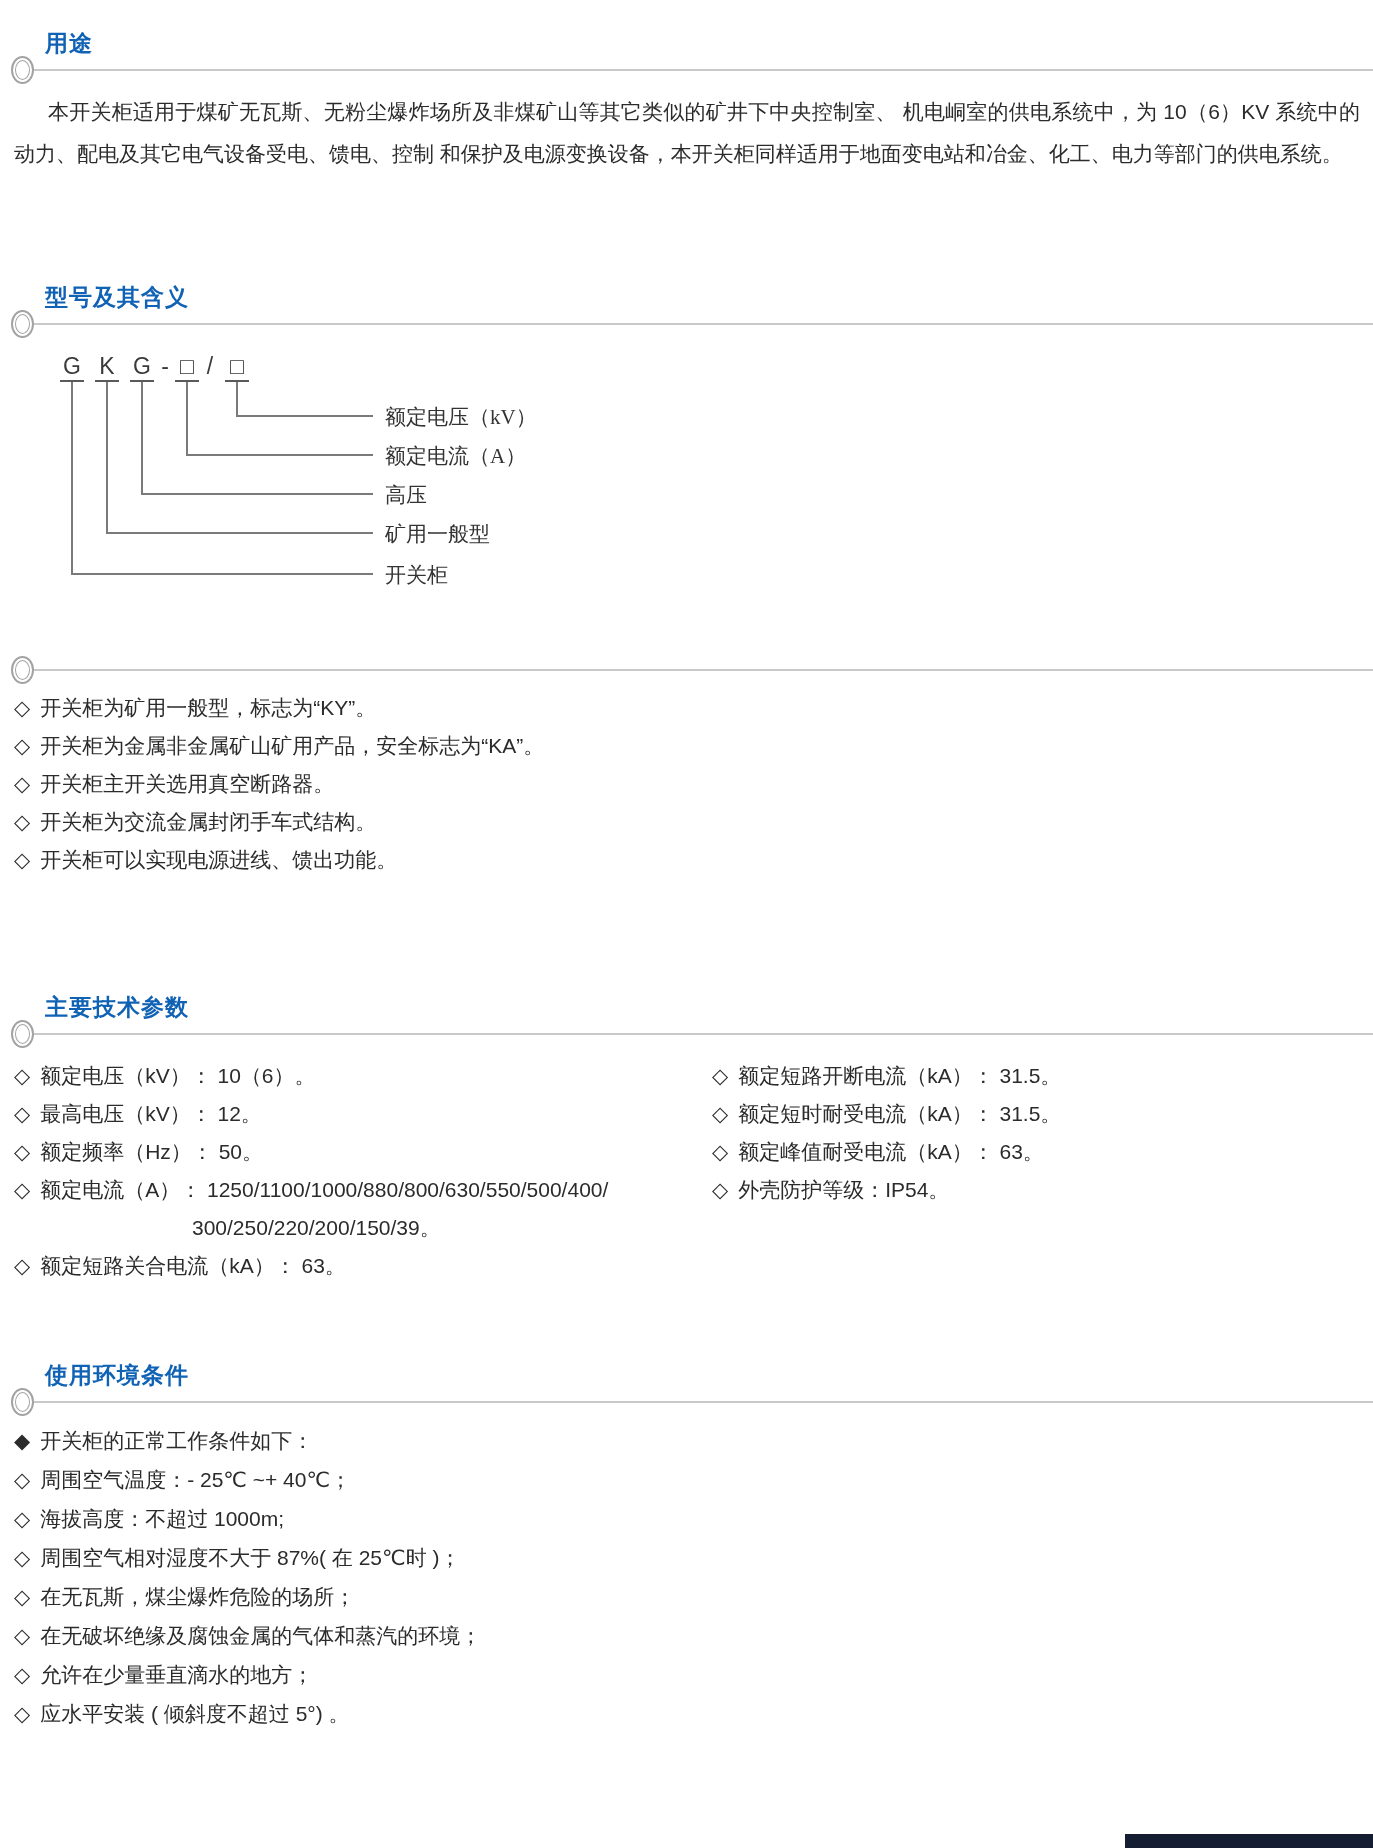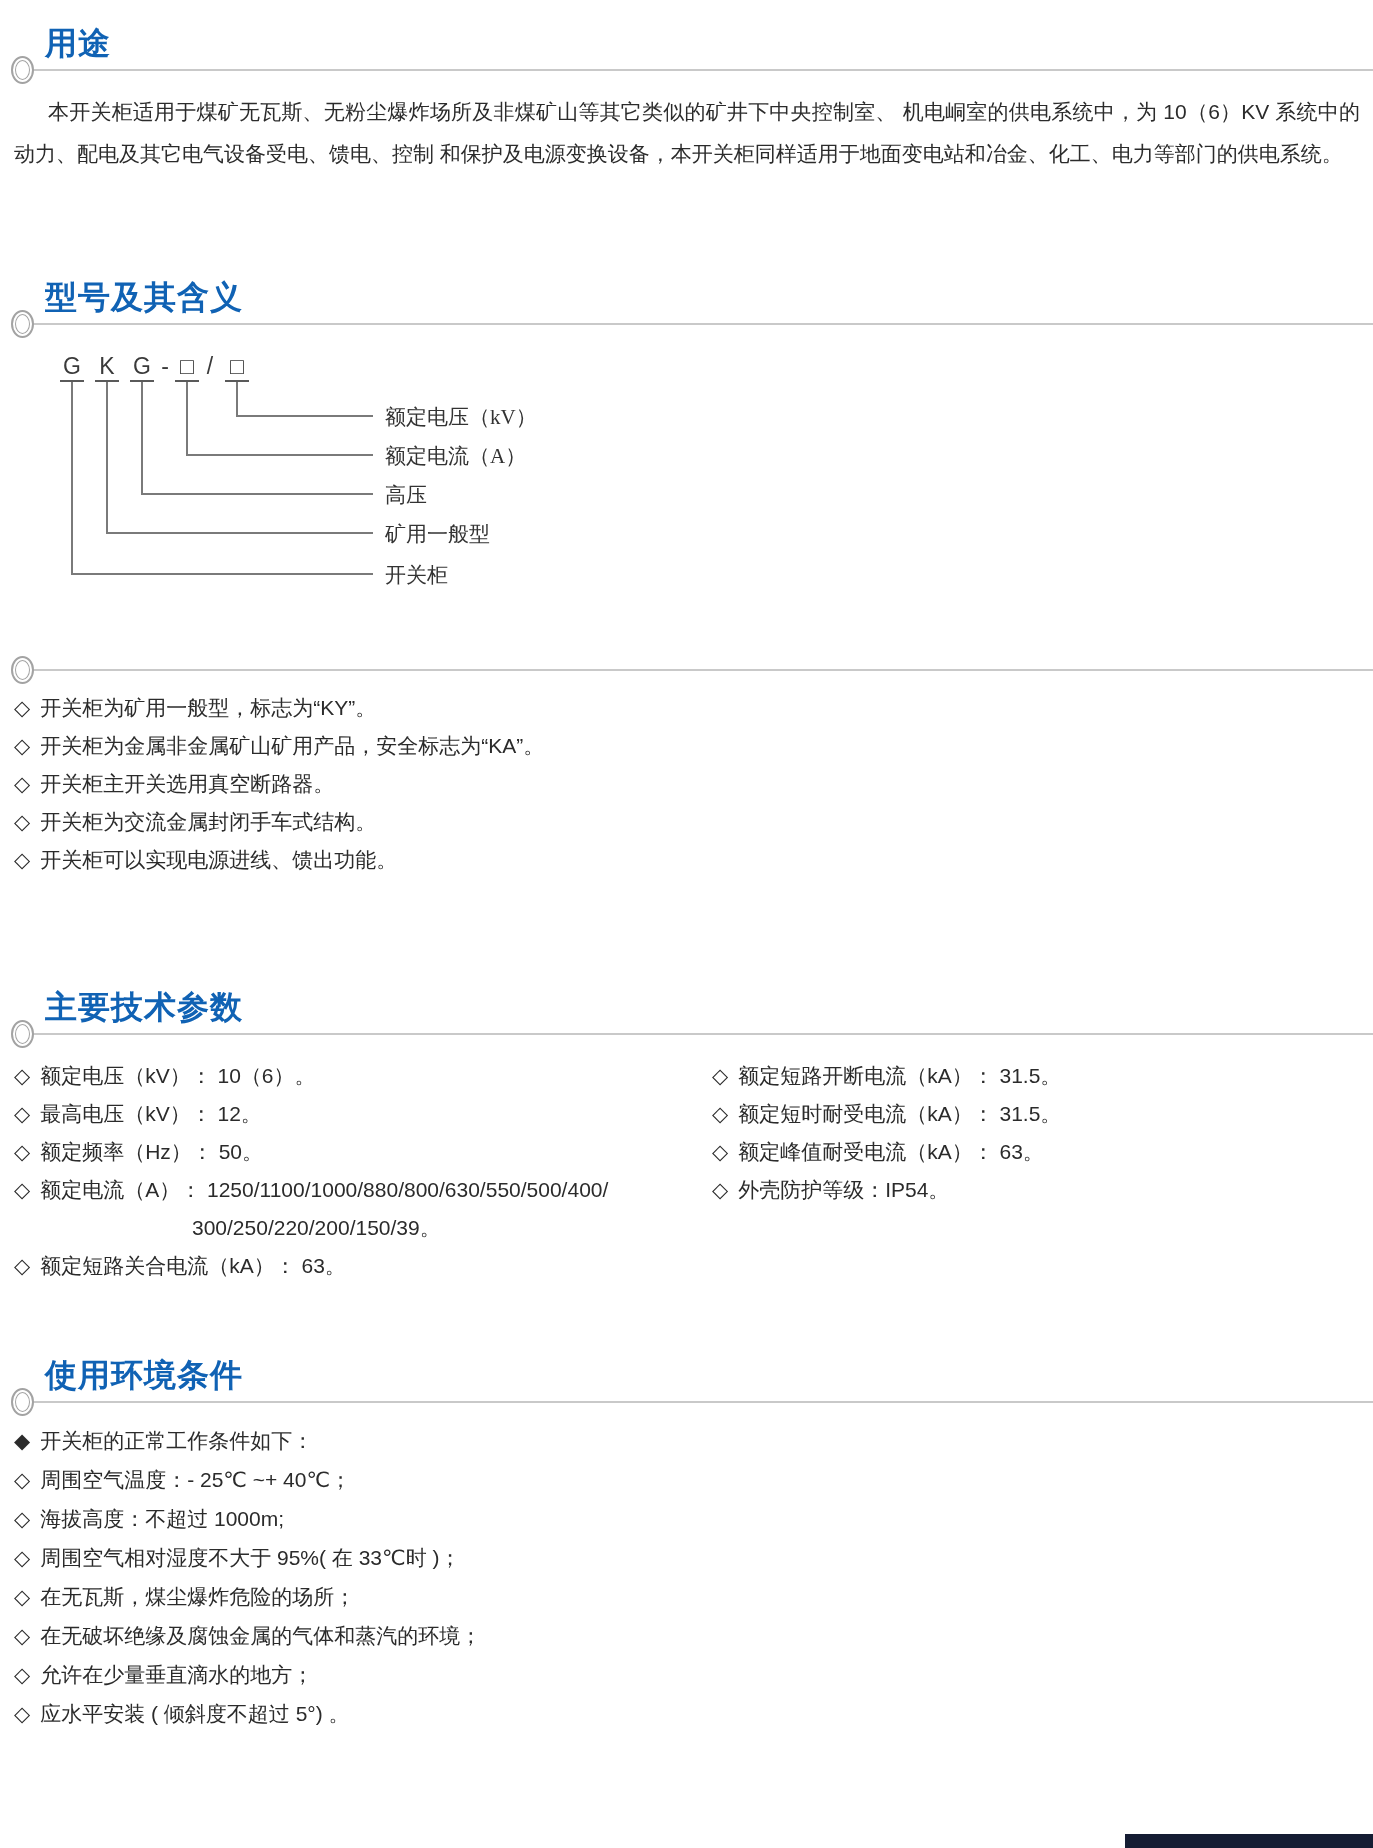--- a/index.html
+++ b/index.html
@@ -24,21 +24,21 @@
   }
   .section{position:absolute;left:0;width:1373px;}
   .sec-purpose{top:26px;}
   .sec-model{top:280px;}
   .sec-type{top:660px;}
   .sec-params{top:990px;}
   .sec-env{top:1358px;}
 
   .sec-title{
     margin-left:45px;
-    font-size:32px;
+    font-size:23px;
     font-weight:bold;
     color:var(--accent);
     line-height:34px;
     letter-spacing:1px;
   }
   .sec-rule{
     position:relative;
     margin-top:9px;
     margin-left:30px;
     height:2px;
@@ -283,21 +283,21 @@
 
           <div class="item">
             <span class="bullet">◇</span><span>周围空气温度：- 25℃ ~+ 40℃；</span>
           </div>
 
           <div class="item">
             <span class="bullet">◇</span><span>海拔高度：不超过 1000m;</span>
           </div>
 
           <div class="item">
-            <span class="bullet">◇</span><span>周围空气相对湿度不大于 95%( 在 33℃时 )；</span>
+            <span class="bullet">◇</span><span>周围空气相对湿度不大于 87%( 在 25℃时 )；</span>
           </div>
 
 
           <div class="item">
             <span class="bullet">◇</span><span>在无瓦斯，煤尘爆炸危险的场所；</span>
           </div>
 
           <div class="item">
             <span class="bullet">◇</span><span>在无破坏绝缘及腐蚀金属的气体和蒸汽的环境；</span>
           </div>

